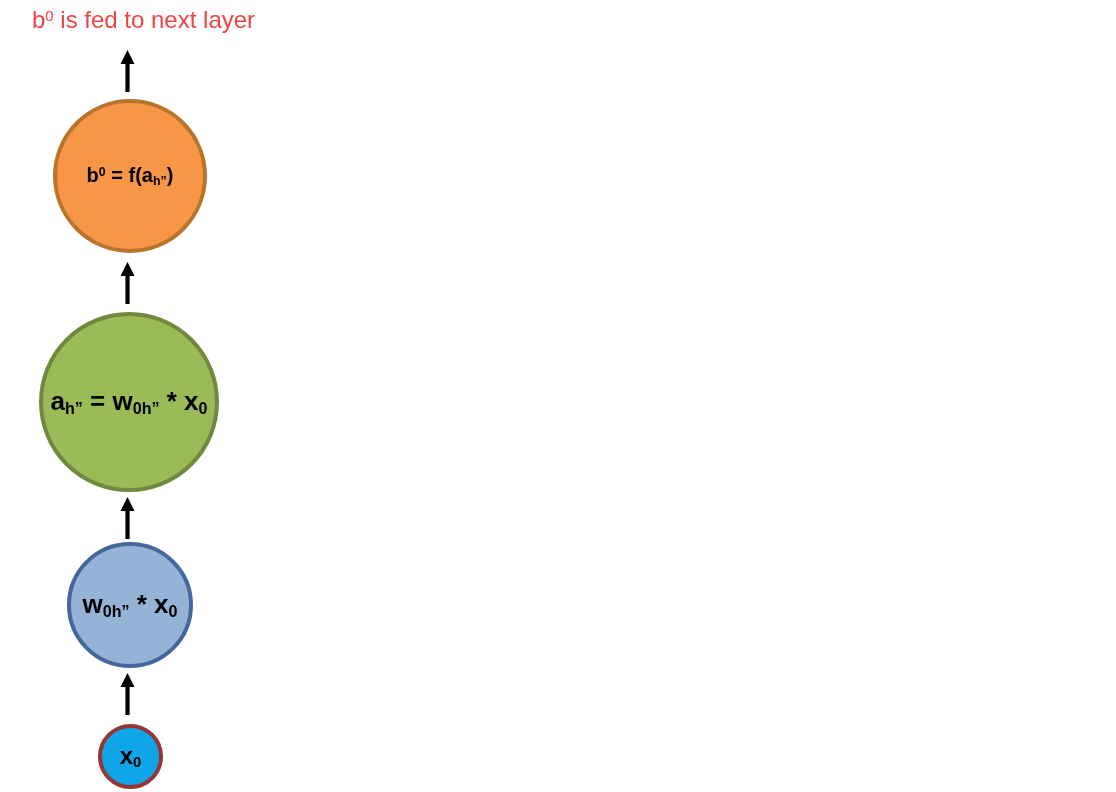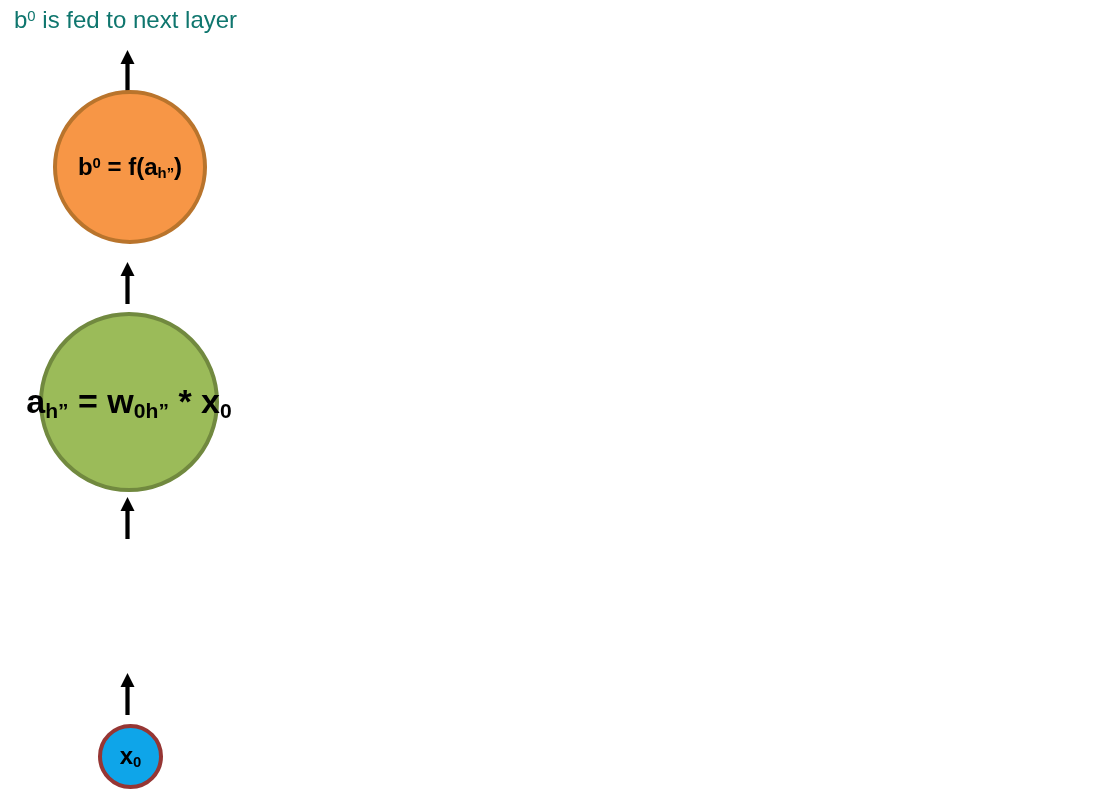--- a/index.html
+++ b/index.html
@@ -6,43 +6,43 @@
   .canvas {
     position: relative;
     width: 1116px;
     height: 792px;
     background: #ffffff;
     font-family: "Liberation Sans", sans-serif;
     overflow: hidden;
   }
   .annotation {
     position: absolute;
-    left: 14px;
+    left: 32px;
     top: 6px;
     font-size: 24px;
-    color: #0f766e;
+    color: #ef4444;
     white-space: nowrap;
   }
   .sup { font-size: 0.62em; vertical-align: 0.45em; }
   .sub { font-size: 0.62em; vertical-align: -0.22em; }
   .node {
     position: absolute;
     box-sizing: border-box;
     border-radius: 50%;
     border: 4px solid #000;
     display: flex;
     align-items: center;
     justify-content: center;
     font-weight: bold;
     color: #000000;
     text-align: center;
     white-space: nowrap;
   }
-  .node-output        { left: 53px; top: 90px;  width: 154px; height: 154px; font-size: 24px; }
-  .node-activation    { left: 39px; top: 312px; width: 180px; height: 180px; font-size: 34px; }
+  .node-output        { left: 53px; top: 99px;  width: 154px; height: 154px; font-size: 20px; }
+  .node-activation    { left: 39px; top: 312px; width: 180px; height: 180px; font-size: 26px; }
   .node-weighted      { left: 67px; top: 542px; width: 126px; height: 126px; font-size: 26px; }
   .node-input         { left: 98px; top: 724px; width: 65px;  height: 65px;  font-size: 24px; }
   .arrow {
     position: absolute;
     width: 15px;
     height: 42px;
     left: 120px;
   }
   .arrow svg { display: block; }
   .arrow-1 { top: 50px; }
@@ -85,20 +85,25 @@
     </div>
   </div>
 
   <div class="arrow arrow-3">
     <svg width="15" height="42" viewBox="0 0 15 42" aria-hidden="true">
       <polygon points="7.5,0 0.5,14 14.5,14" fill="#000000"></polygon>
       <rect x="5.4" y="12" width="4.2" height="30" fill="#000000"></rect>
     </svg>
   </div>
 
+  <div class="node node-weighted" style="background-color: rgb(149, 179, 215); border-color: rgb(68, 104, 157);">
+    <div class="label">
+      <span>w</span><span class="sub">0h”</span><span> * x</span><span class="sub">0</span>
+    </div>
+  </div>
 
   <div class="arrow arrow-4">
     <svg width="15" height="42" viewBox="0 0 15 42" aria-hidden="true">
       <polygon points="7.5,0 0.5,14 14.5,14" fill="#000000"></polygon>
       <rect x="5.4" y="12" width="4.2" height="30" fill="#000000"></rect>
     </svg>
   </div>
 
   <div class="node node-input" style="background-color: #0ea5e9; border-color: rgb(150, 54, 52);">
     <div class="label">

